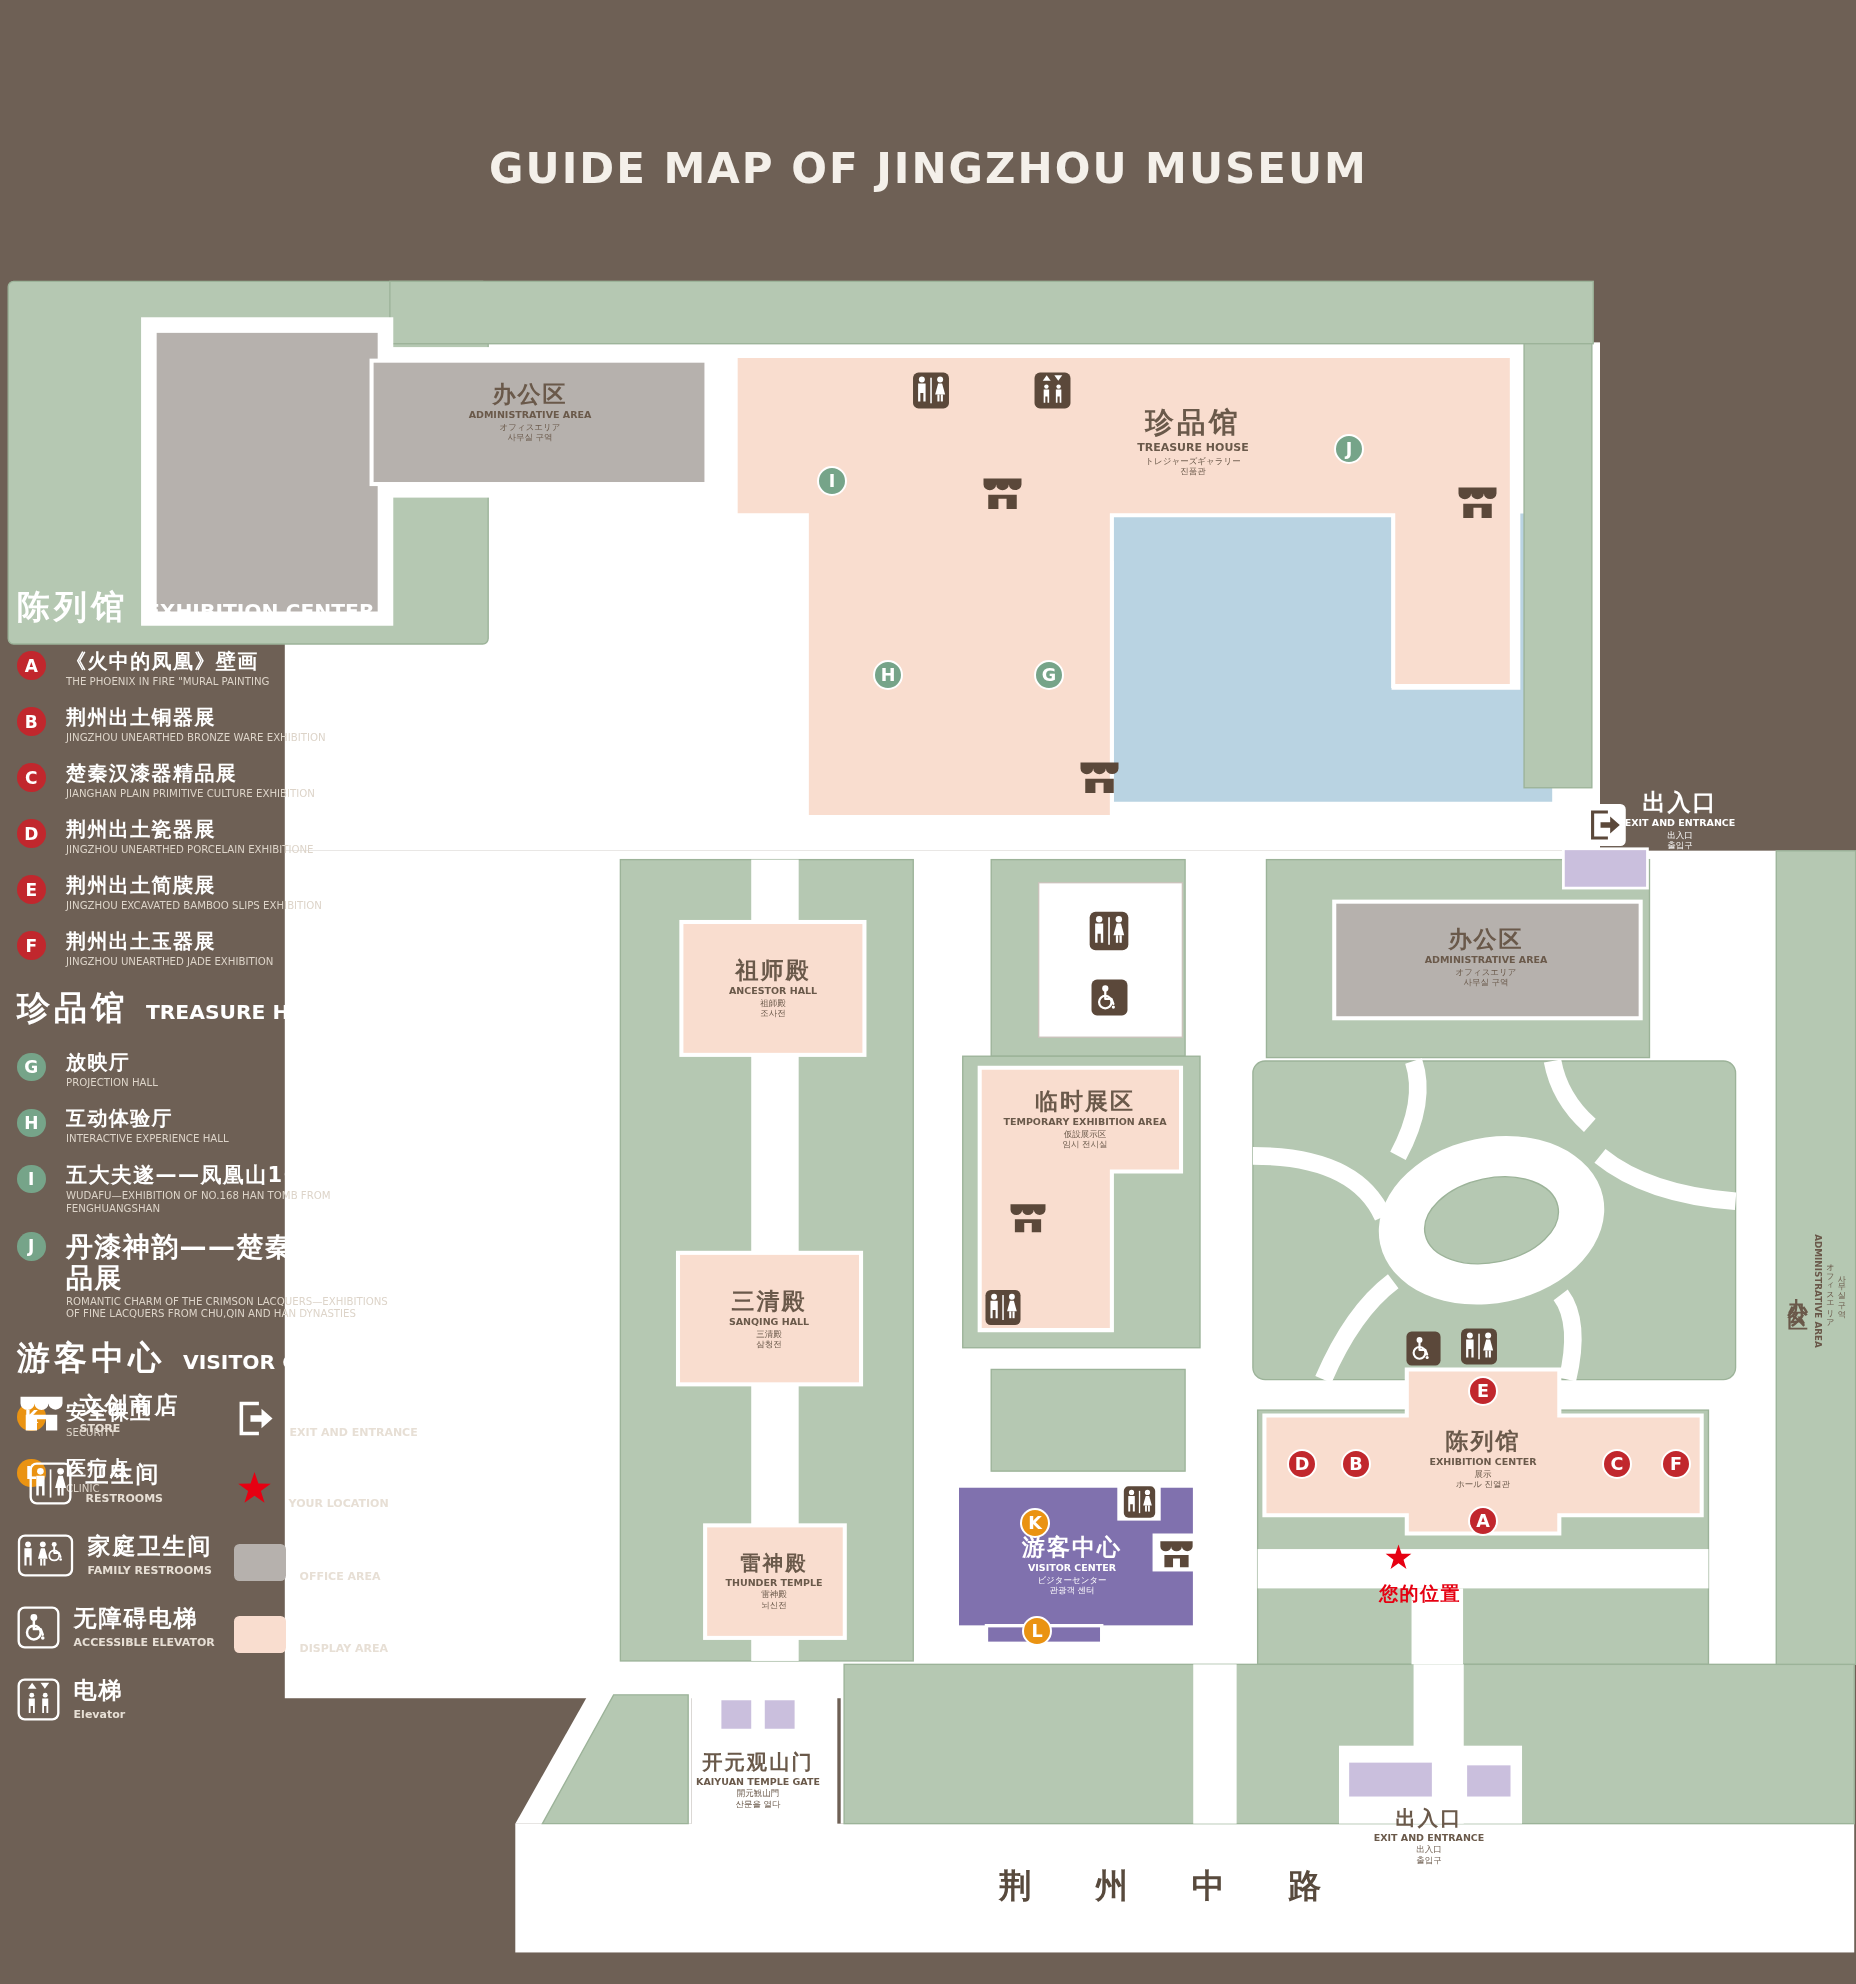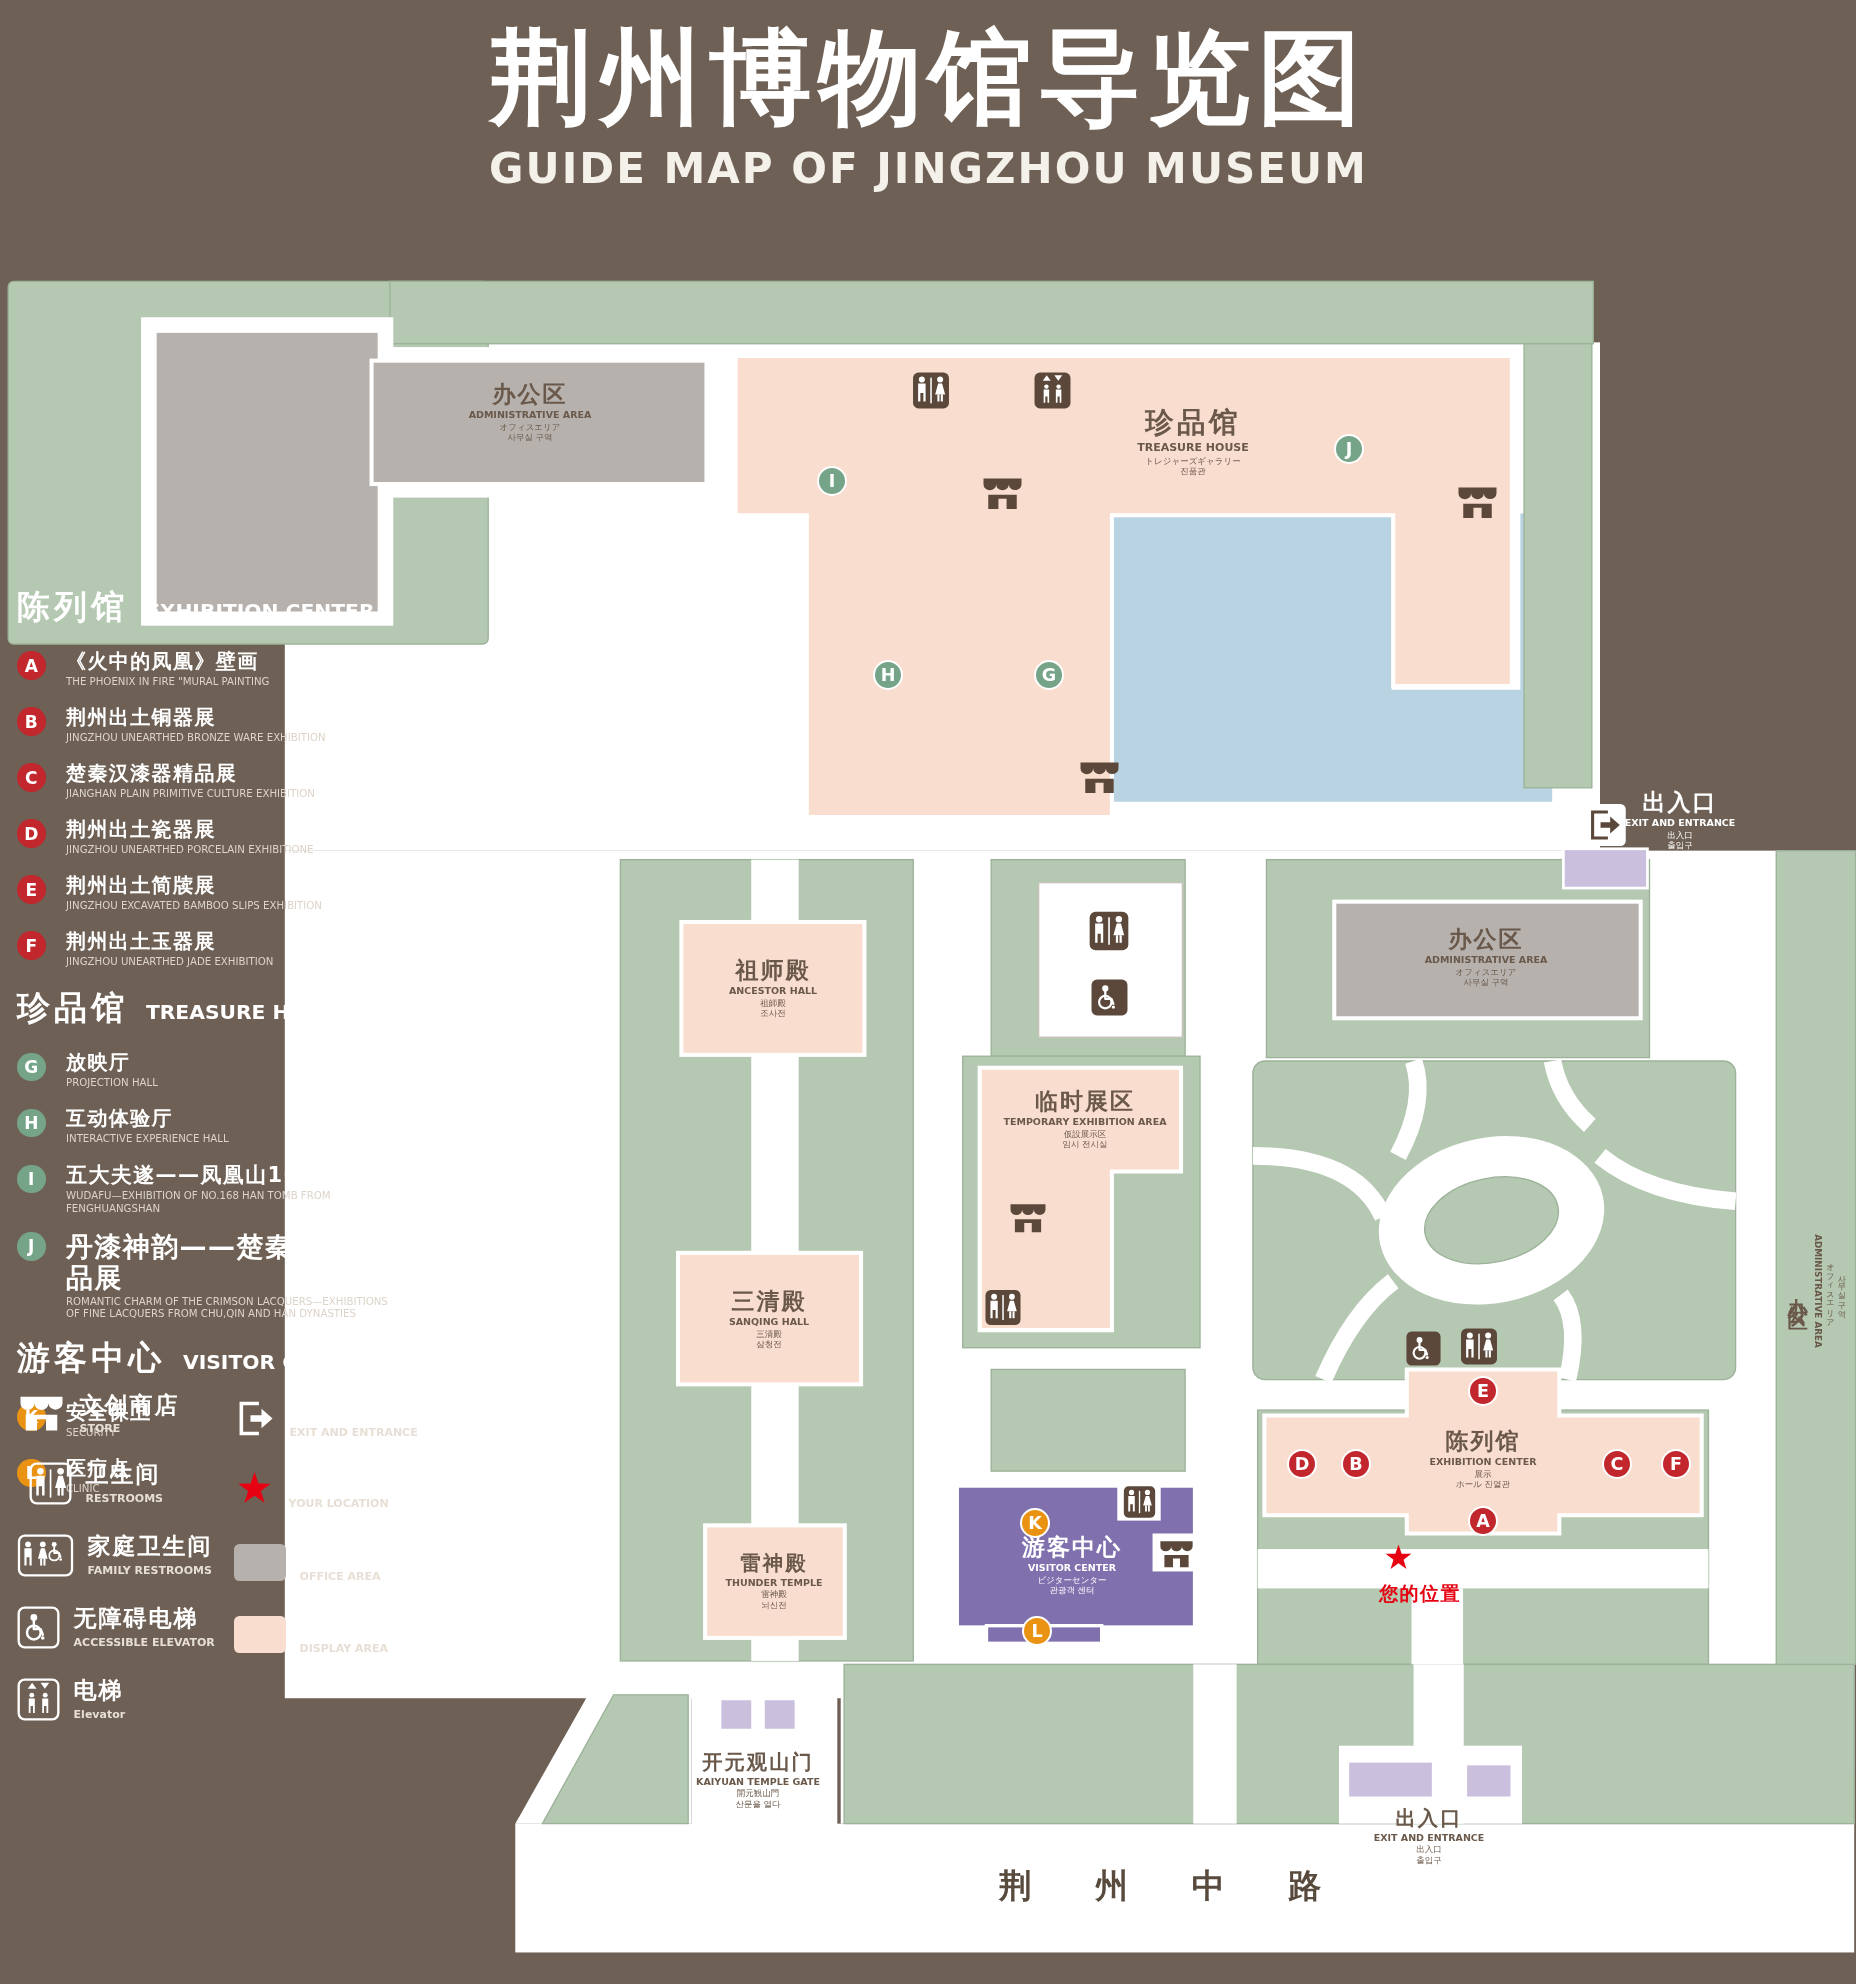--- a/index.html
+++ b/index.html
@@ -113,21 +113,20 @@
       <symbol id="sym-exit" viewBox="0 0 64 60">
         <path d="M38,7 H11 V53 H38" fill="none" stroke="var(--if,#fff)" stroke-width="5.5"></path>
         <path d="M25,25 h17 v-10 l17,15 l-17,15 v-10 h-17 z" fill="var(--if,#fff)"></path>
       </symbol>
       <symbol id="sym-star" viewBox="0 0 64 60">
         <path d="M32,3 L38.2,21.4 L57.7,21.7 L42.1,33.3 L47.9,51.8 L32,40.6 L16.1,51.8 L21.9,33.3 L6.3,21.7 L25.8,21.4 Z" fill="var(--if,#e60012)"></path>
       </symbol>
     </defs>
   </svg>
 
-  <div class="title">荆州博物馆导览图</div>
   <div class="subtitle">GUIDE MAP OF JINGZHOU MUSEUM</div>
 
   <svg class="map-svg" width="1857" height="1985" viewBox="0 0 2739 2928">
 
     <g fill="#ffffff">
       <rect x="420" y="505" width="1940" height="750"></rect>
       <rect x="420" y="1255" width="2200" height="1250"></rect>
       <rect x="2430" y="1255" width="305" height="1355"></rect>
       <rect x="1020" y="2440" width="215" height="260"></rect>
       <rect x="1240" y="2455" width="1495" height="235"></rect>

